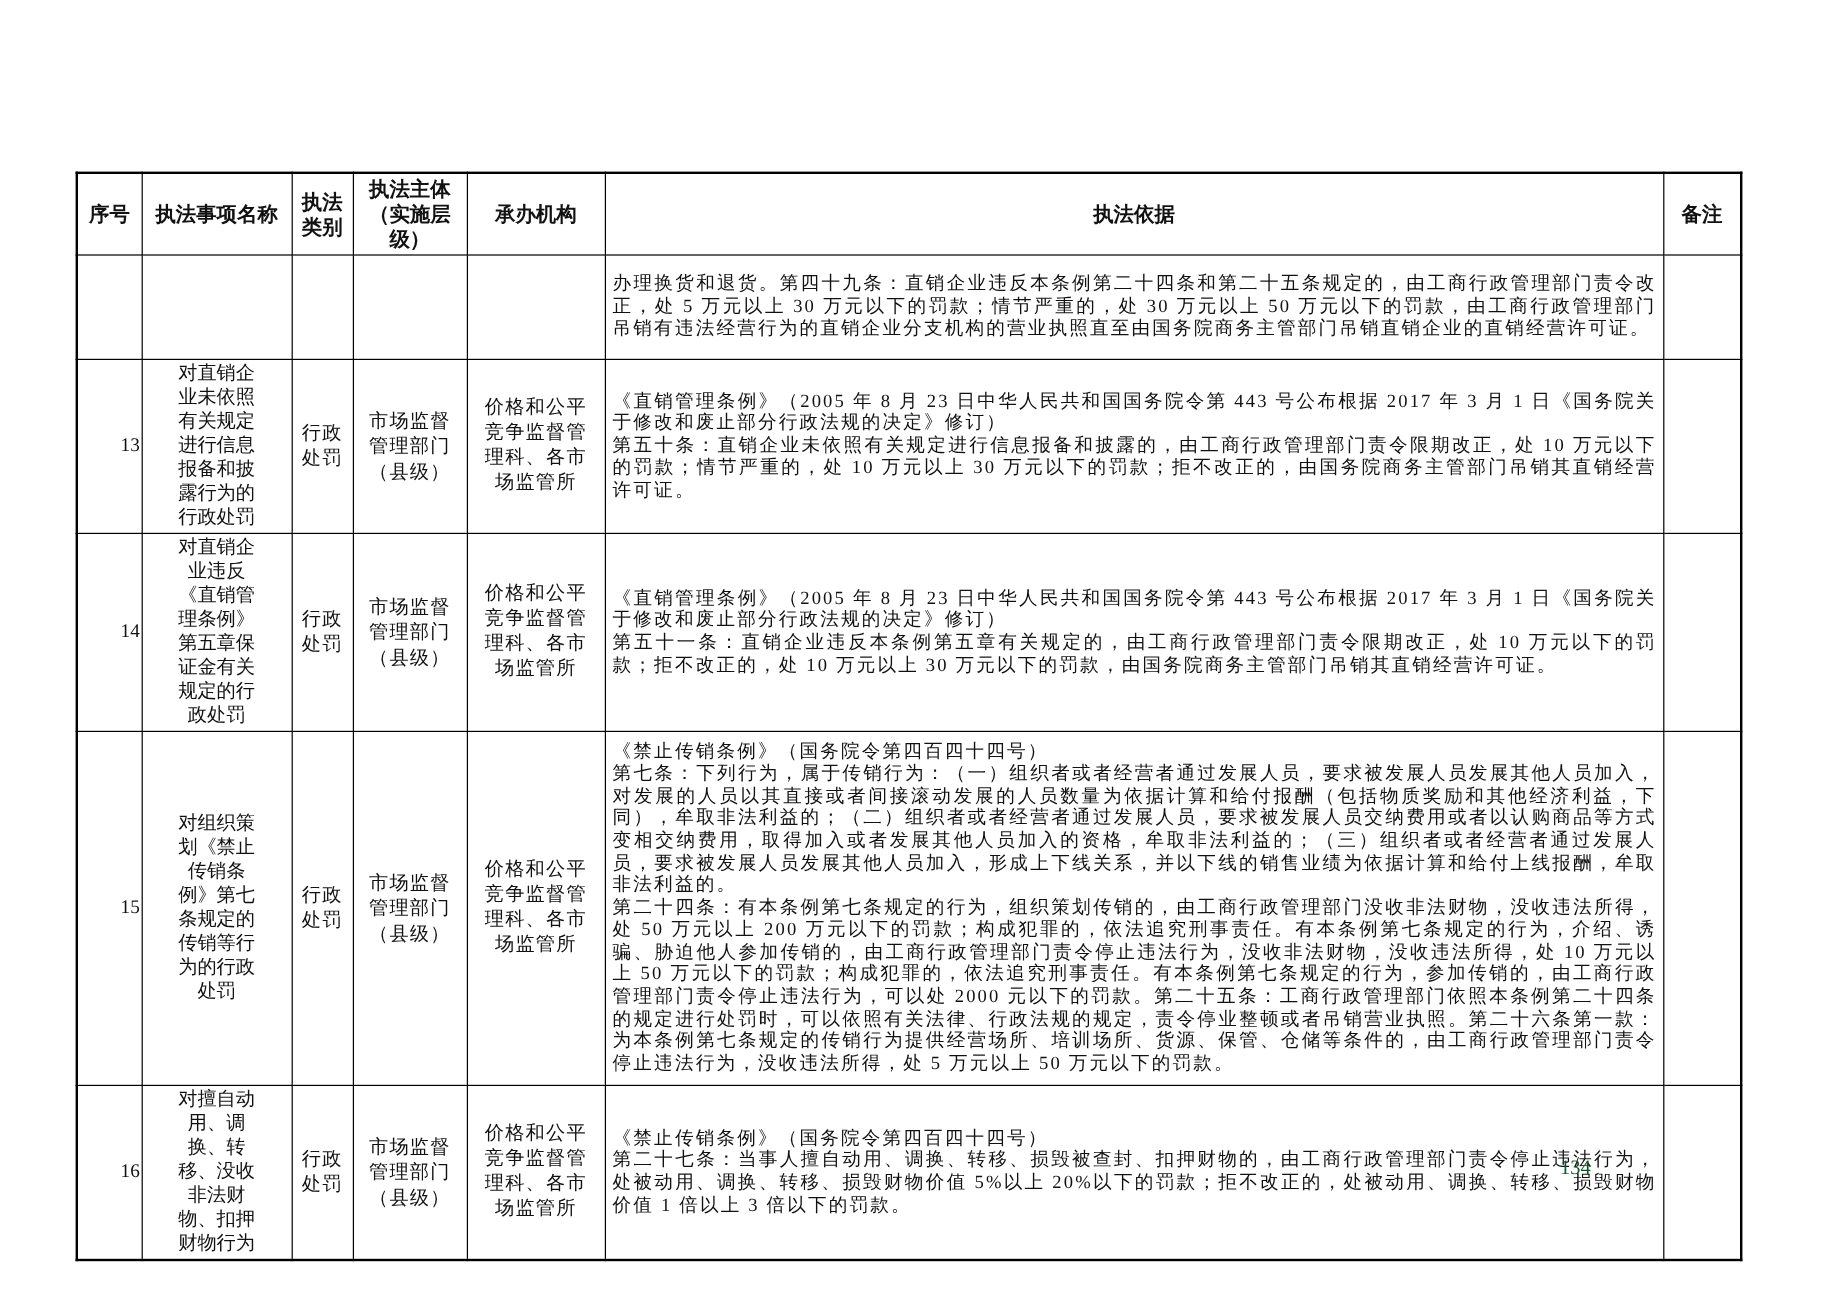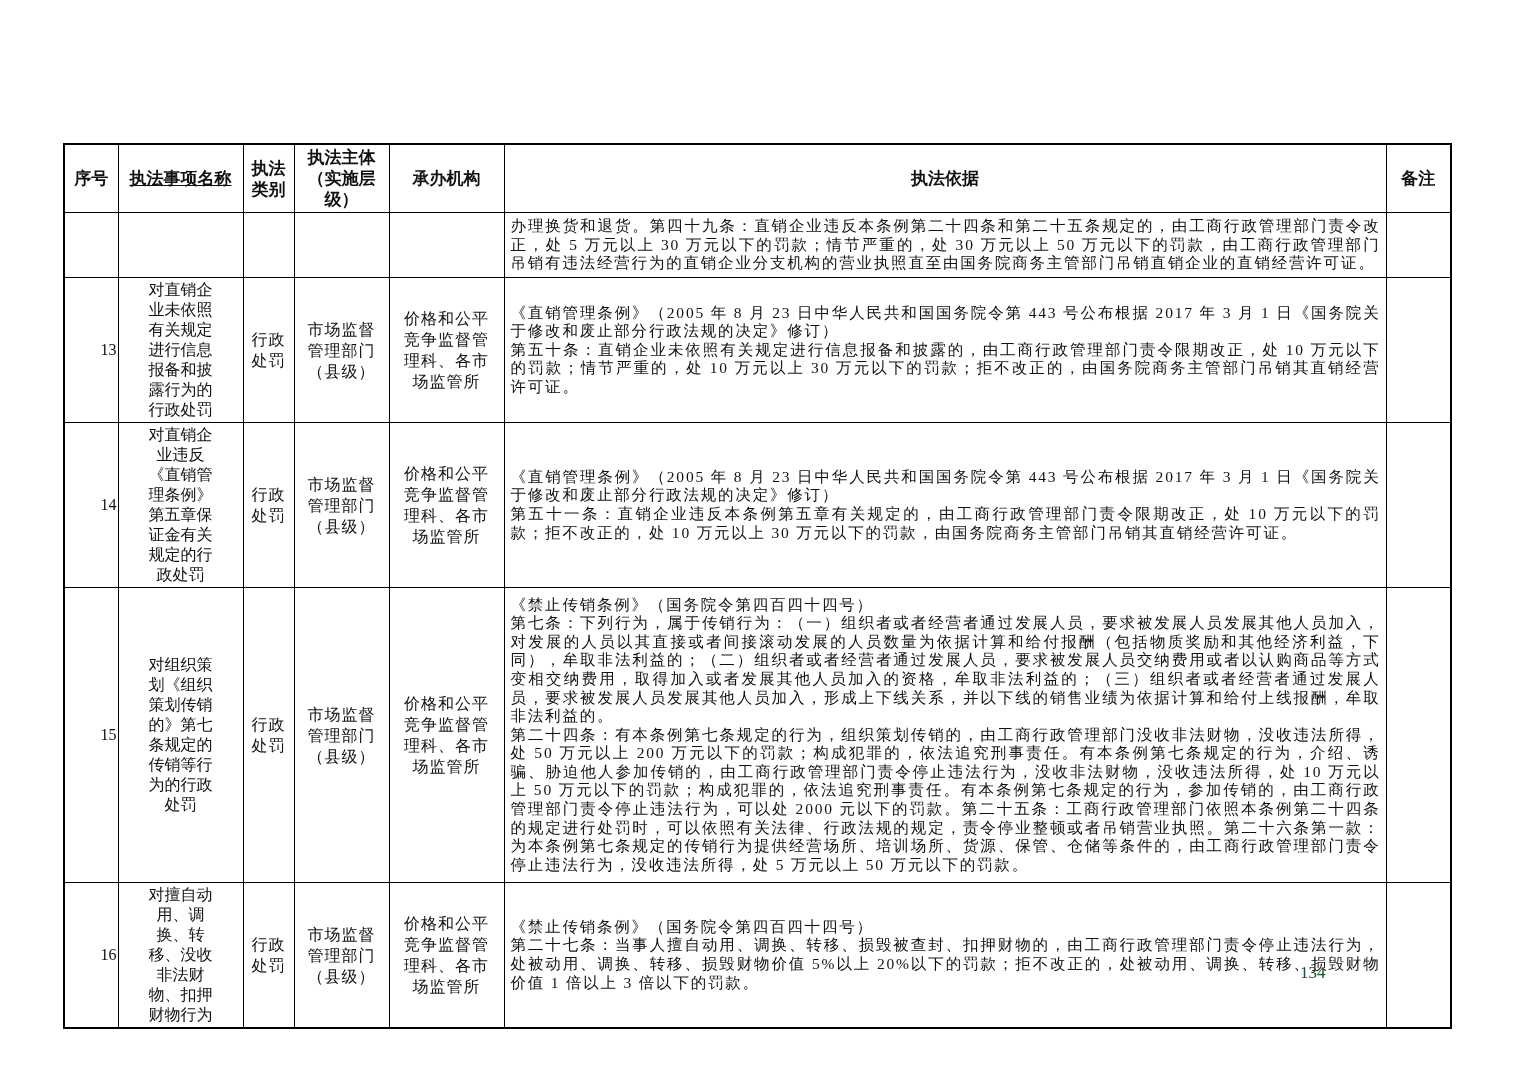--- a/index.html
+++ b/index.html
@@ -36,53 +36,53 @@
   
   table.law-table th {
     font-weight: bold;
     font-size: 17px;
     line-height: 21px;
     text-align: center;
     padding: 2px 4px;
   }
   th.h-subject { padding: 2px 10px; margin-top: 44px; }
   th.h-agency  { padding: 2px 10px; margin-left: 16px; }
-  th.h-name    { padding: 2px 8px; text-decoration: underline; }
+  th.h-name    { padding: 2px 8px; }
   
   td.c-seq {
     text-align: right;
     font-size: 16px;
   }
   td.c-name {
     text-align: center;
     font-size: 16px;
     line-height: 20px;
     padding: 2px 30px;
   }
   td.c-category, td.c-subject, td.c-agency {
     text-align: center;
     font-size: 16px;
     line-height: 21px;
     letter-spacing: 1px;
   }
   td.c-category { padding: 2px 4px; }
   td.c-subject  { padding: 2px 10px; }
-  td.c-agency   { padding: 2px 13px; }
+  td.c-agency   { padding: 2px 13px; font-family: Liberation Mono, monospace; }
   td.c-basis {
     font-size: 15.5px;
     line-height: 18.6px;
     letter-spacing: 1.8px;
     text-align: justify;
     white-space: pre-line;
     padding: 2px 5px 2px 6px;
     vertical-align: middle;
   }
   td.c-note { padding: 2px; }
   tr.row-h0 { height: 62px; }
-  tr.row-h1 { height: 65px; }
+  tr.row-h1 { height: 87px; }
   tr.row-h2 { height: 128px; }
   tr.row-h3 { height: 128px; }
   tr.row-h4 { height: 295px; }
   tr.row-h5 { height: 87px; }
   .page-number {
     position: absolute;
     left: 1300px;
     top: 963px;
     font-size: 17px;
     color: #14532d;
@@ -141,21 +141,21 @@
         <td class="c-category">行政处罚</td>
         <td class="c-subject">市场监督管理部门（县级）</td>
         <td class="c-agency">价格和公平竞争监督管理科、各市场监管所</td>
         <td class="c-basis">《直销管理条例》（2005 年 8 月 23 日中华人民共和国国务院令第 443 号公布根据 2017 年 3 月 1 日《国务院关于修改和废止部分行政法规的决定》修订）
 第五十一条：直销企业违反本条例第五章有关规定的，由工商行政管理部门责令限期改正，处 10 万元以下的罚款；拒不改正的，处 10 万元以上 30 万元以下的罚款，由国务院商务主管部门吊销其直销经营许可证。</td>
         <td class="c-note"></td>
       </tr>
 
       <tr class="row-h4">
         <td class="c-seq">15</td>
-        <td class="c-name">对组织策划《组织策划传销的》第七条规定的传销等行为的行政处罚</td>
+        <td class="c-name">对组织策划《禁止传销条例》第七条规定的传销等行为的行政处罚</td>
         <td class="c-category">行政处罚</td>
         <td class="c-subject">市场监督管理部门（县级）</td>
         <td class="c-agency">价格和公平竞争监督管理科、各市场监管所</td>
         <td class="c-basis">《禁止传销条例》（国务院令第四百四十四号）
 第七条：下列行为，属于传销行为：（一）组织者或者经营者通过发展人员，要求被发展人员发展其他人员加入，对发展的人员以其直接或者间接滚动发展的人员数量为依据计算和给付报酬（包括物质奖励和其他经济利益，下同），牟取非法利益的；（二）组织者或者经营者通过发展人员，要求被发展人员交纳费用或者以认购商品等方式变相交纳费用，取得加入或者发展其他人员加入的资格，牟取非法利益的；（三）组织者或者经营者通过发展人员，要求被发展人员发展其他人员加入，形成上下线关系，并以下线的销售业绩为依据计算和给付上线报酬，牟取非法利益的。
 第二十四条：有本条例第七条规定的行为，组织策划传销的，由工商行政管理部门没收非法财物，没收违法所得，处 50 万元以上 200 万元以下的罚款；构成犯罪的，依法追究刑事责任。有本条例第七条规定的行为，介绍、诱骗、胁迫他人参加传销的，由工商行政管理部门责令停止违法行为，没收非法财物，没收违法所得，处 10 万元以上 50 万元以下的罚款；构成犯罪的，依法追究刑事责任。有本条例第七条规定的行为，参加传销的，由工商行政管理部门责令停止违法行为，可以处 2000 元以下的罚款。第二十五条：工商行政管理部门依照本条例第二十四条的规定进行处罚时，可以依照有关法律、行政法规的规定，责令停业整顿或者吊销营业执照。第二十六条第一款：为本条例第七条规定的传销行为提供经营场所、培训场所、货源、保管、仓储等条件的，由工商行政管理部门责令停止违法行为，没收违法所得，处 5 万元以上 50 万元以下的罚款。</td>
         <td class="c-note"></td>
       </tr>
 
       <tr class="row-h5">

